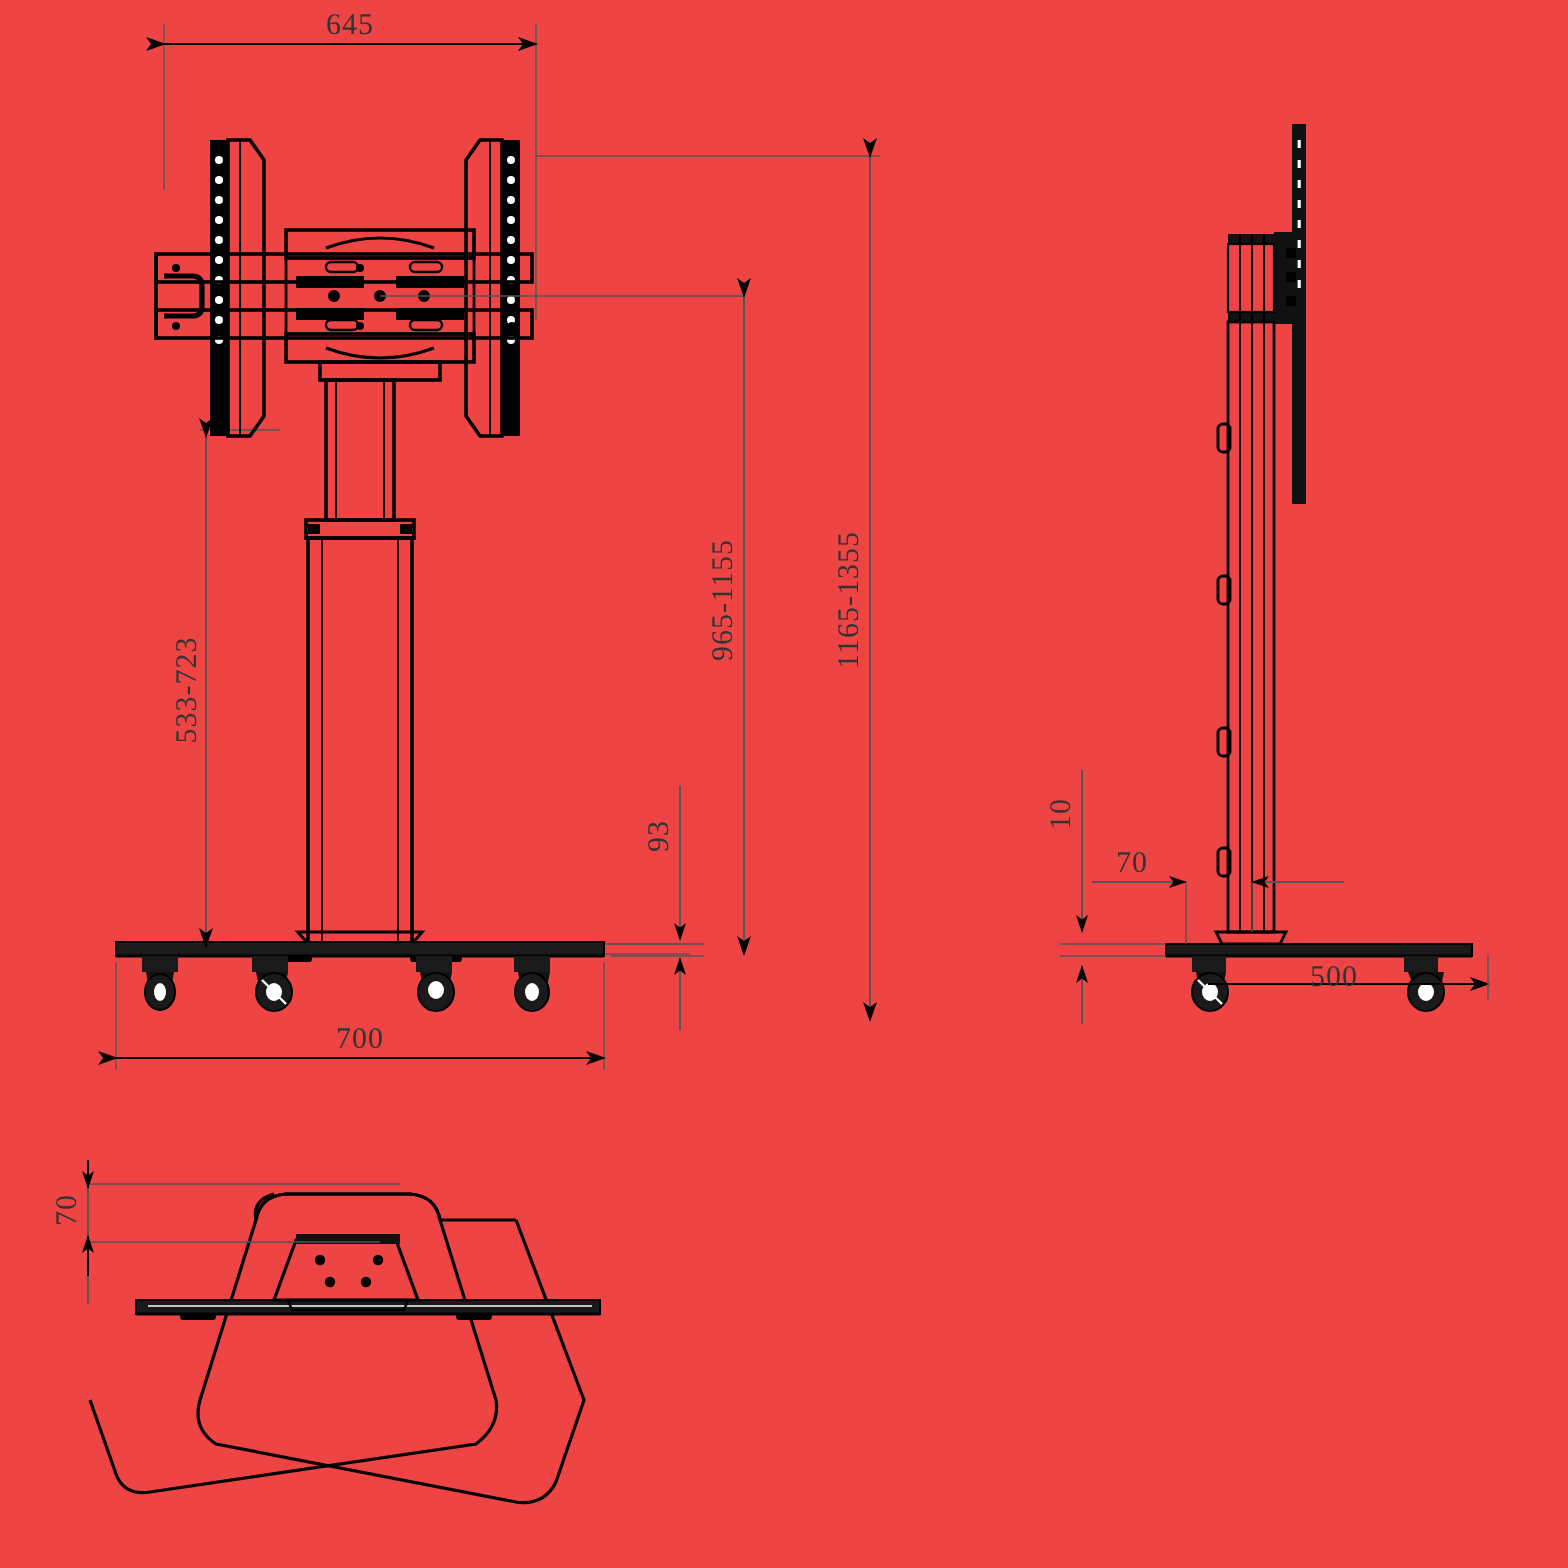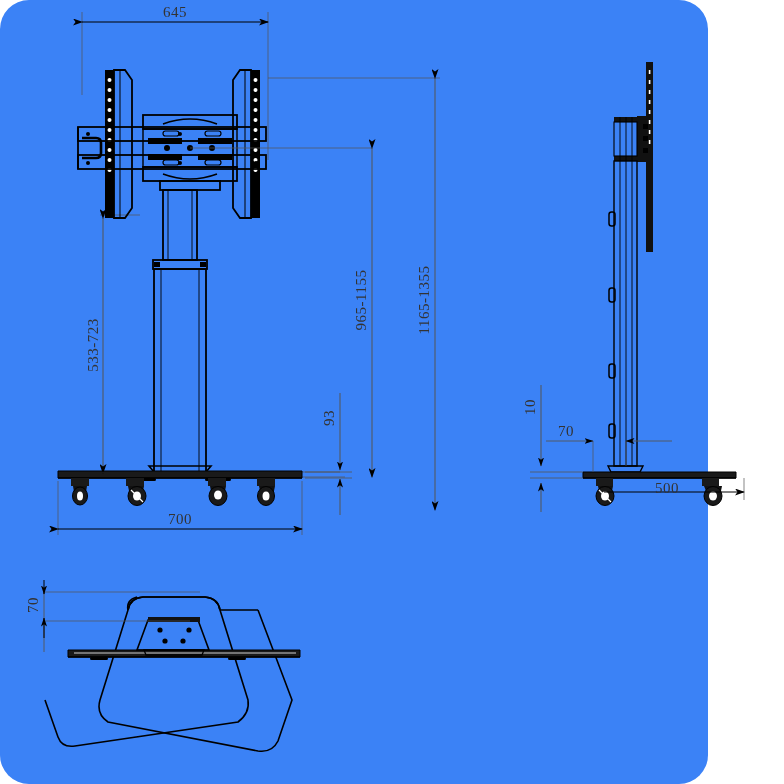--- a/index.html
+++ b/index.html
@@ -1,17 +1,17 @@
 <!DOCTYPE html>
 <html><head>
 <meta charset="utf-8">
 <style>
   html,body{margin:0;padding:0;background:#ffffff;}
   body{width:784px;height:784px;overflow:hidden;font-family:"Liberation Serif",serif;}
-  #sheet{position:relative;width:708px;height:784px;background:#3b82f6;border-radius:29px;}
+  #sheet{position:relative;width:784px;height:784px;background:#ef4444;}
   svg{display:block;}
   .dimtext{font-family:"Liberation Serif",serif;font-size:15px;fill:#333333;letter-spacing:0.5px;}
 </style>
 </head>
 <body>
 
 <div id="sheet">
 <svg width="784" height="784" viewBox="0 0 784 784">
   <defs>
     <marker id="ar" markerWidth="10" markerHeight="7" refX="9" refY="3.5" orient="auto" markerUnits="userSpaceOnUse">

